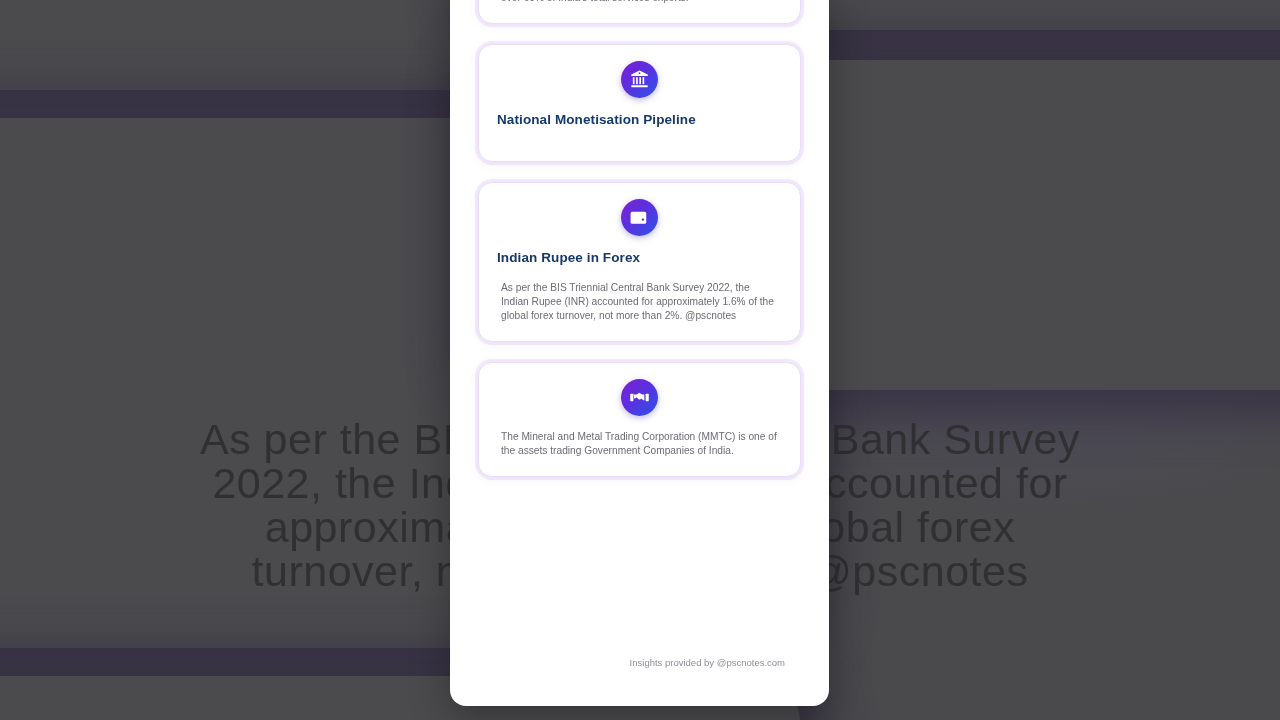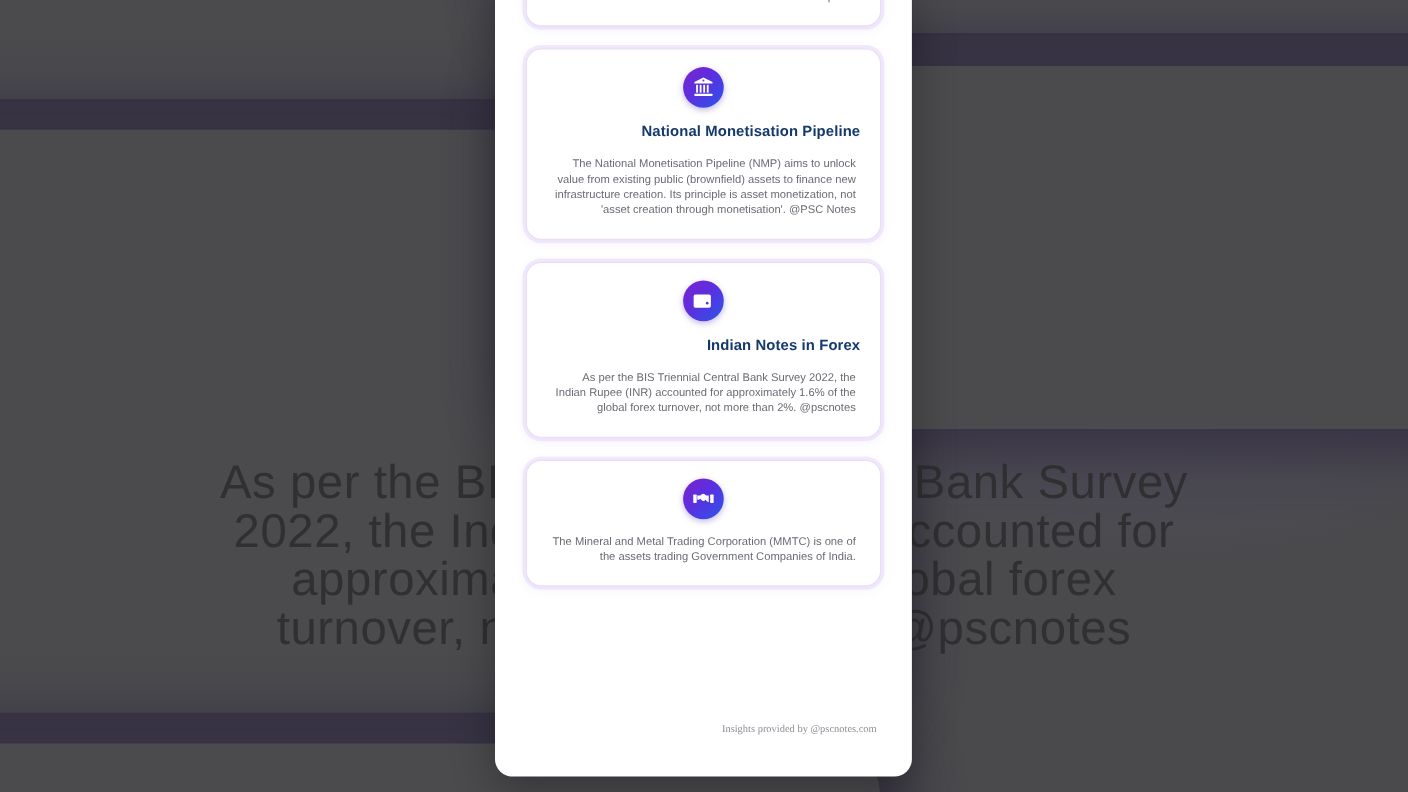--- a/index.html
+++ b/index.html
@@ -65,21 +65,21 @@
 
   
   .card {
     position:relative;
     background:#ffffff;
     border:1px solid #eadcf7;
     border-radius:14px;
     box-shadow:0 0 0 3px rgba(233,216,250,.55), 0 2px 10px rgba(120,80,200,.10);
     padding:16px 18px 18px;
     margin-bottom:20px;
-    text-align:right;
+    text-align:left;
   }
   .card-partial { border-top-left-radius:0; border-top-right-radius:0; }
 
   .icon-badge {
     width:37px; height:37px;
     margin:0 auto 14px;
     border-radius:50%;
     background:linear-gradient(135deg, #7c22ce 0%, #5b2fe0 45%, #2b56e8 100%);
     display:flex; align-items:center; justify-content:center;
     box-shadow:0 2px 6px rgba(80,50,190,.35);
@@ -96,25 +96,24 @@
   .card-body {
     font-size:10.2px;
     line-height:1.37;
     color:#6b6b74;
     padding:0 4px;
   }
 
   .footer {
     position:absolute;
     left:0; right:0; bottom:38px;
-    padding-right:32px;
+    padding-right:44px;
     text-align:right;
     font-size:9.5px;
     color:#8d8d96;
-    font-family:Liberation Serif, serif;
   }
 </style>
 </head>
 <body>
 
 <div class="backdrop">
   <div class="backdrop-sheen"></div>
   <div class="bg-card c1"></div>
   <div class="bg-card c2"></div>
   <div class="bg-card c3"></div>
@@ -139,31 +138,30 @@
         <svg viewBox="0 0 24 24" fill="#ffffff" aria-hidden="true">
           <path d="M12 1.6 2.6 6.4v1.5h18.8V6.4L12 1.6Zm0 2.2a1 1 0 1 1 0 2 1 1 0 0 1 0-2Z"></path>
           <rect x="4.4" y="9.3" width="1.9" height="8.1"></rect>
           <rect x="8.1" y="9.3" width="1.9" height="8.1"></rect>
           <rect x="11.8" y="9.3" width="1.9" height="8.1"></rect>
           <rect x="15.5" y="9.3" width="1.9" height="8.1"></rect>
           <rect x="2.6" y="18.6" width="18.8" height="2.2" rx=".5"></rect>
         </svg>
       </div>
       <div class="card-title">National Monetisation Pipeline</div>
-      <div class="card-body">The National Monetisation Pipeline (NMP) aims to unlock value from existing public (brownfield) assets to finance new infrastructure creation. Its principle is asset monetization, not 'asset creation through monetisation'. @PSC Notes</div>
     </div>
 
     <div class="card">
       <div class="icon-badge">
         <svg viewBox="0 0 24 24" fill="#ffffff" aria-hidden="true">
           <path d="M3.6 5.4h14.3a1.8 1.8 0 0 1 1.8 1.8v10.2a1.8 1.8 0 0 1-1.8 1.8H3.6A1.8 1.8 0 0 1 1.8 17.4V7.2a1.8 1.8 0 0 1 1.8-1.8Z"></path>
           <circle cx="15.9" cy="14.4" r="1.35" fill="#4733d8"></circle>
         </svg>
       </div>
-      <div class="card-title">Indian Notes in Forex</div>
+      <div class="card-title">Indian Rupee in Forex</div>
       <div class="card-body">As per the BIS Triennial Central Bank Survey 2022, the Indian Rupee (INR) accounted for approximately 1.6% of the global forex turnover, not more than 2%. @pscnotes</div>
     </div>
 
     <div class="card">
       <div class="icon-badge">
         <svg viewBox="0 0 24 24" fill="#ffffff" aria-hidden="true">
           <rect x="1.4" y="7.6" width="3.6" height="8.6" rx=".7"></rect>
           <rect x="19" y="7.6" width="3.6" height="8.6" rx=".7"></rect>
           <path d="M5.6 8.5h3.1l2-1.5a1.6 1.6 0 0 1 2 0l2.2 1.6h2.6v6.6l-1.3-.1-2.2-2.1-1 .9a1.5 1.5 0 0 1-2 0l-2.4-2.1-1.2 1.1-1.8.1V8.5Z"></path>
         </svg>

